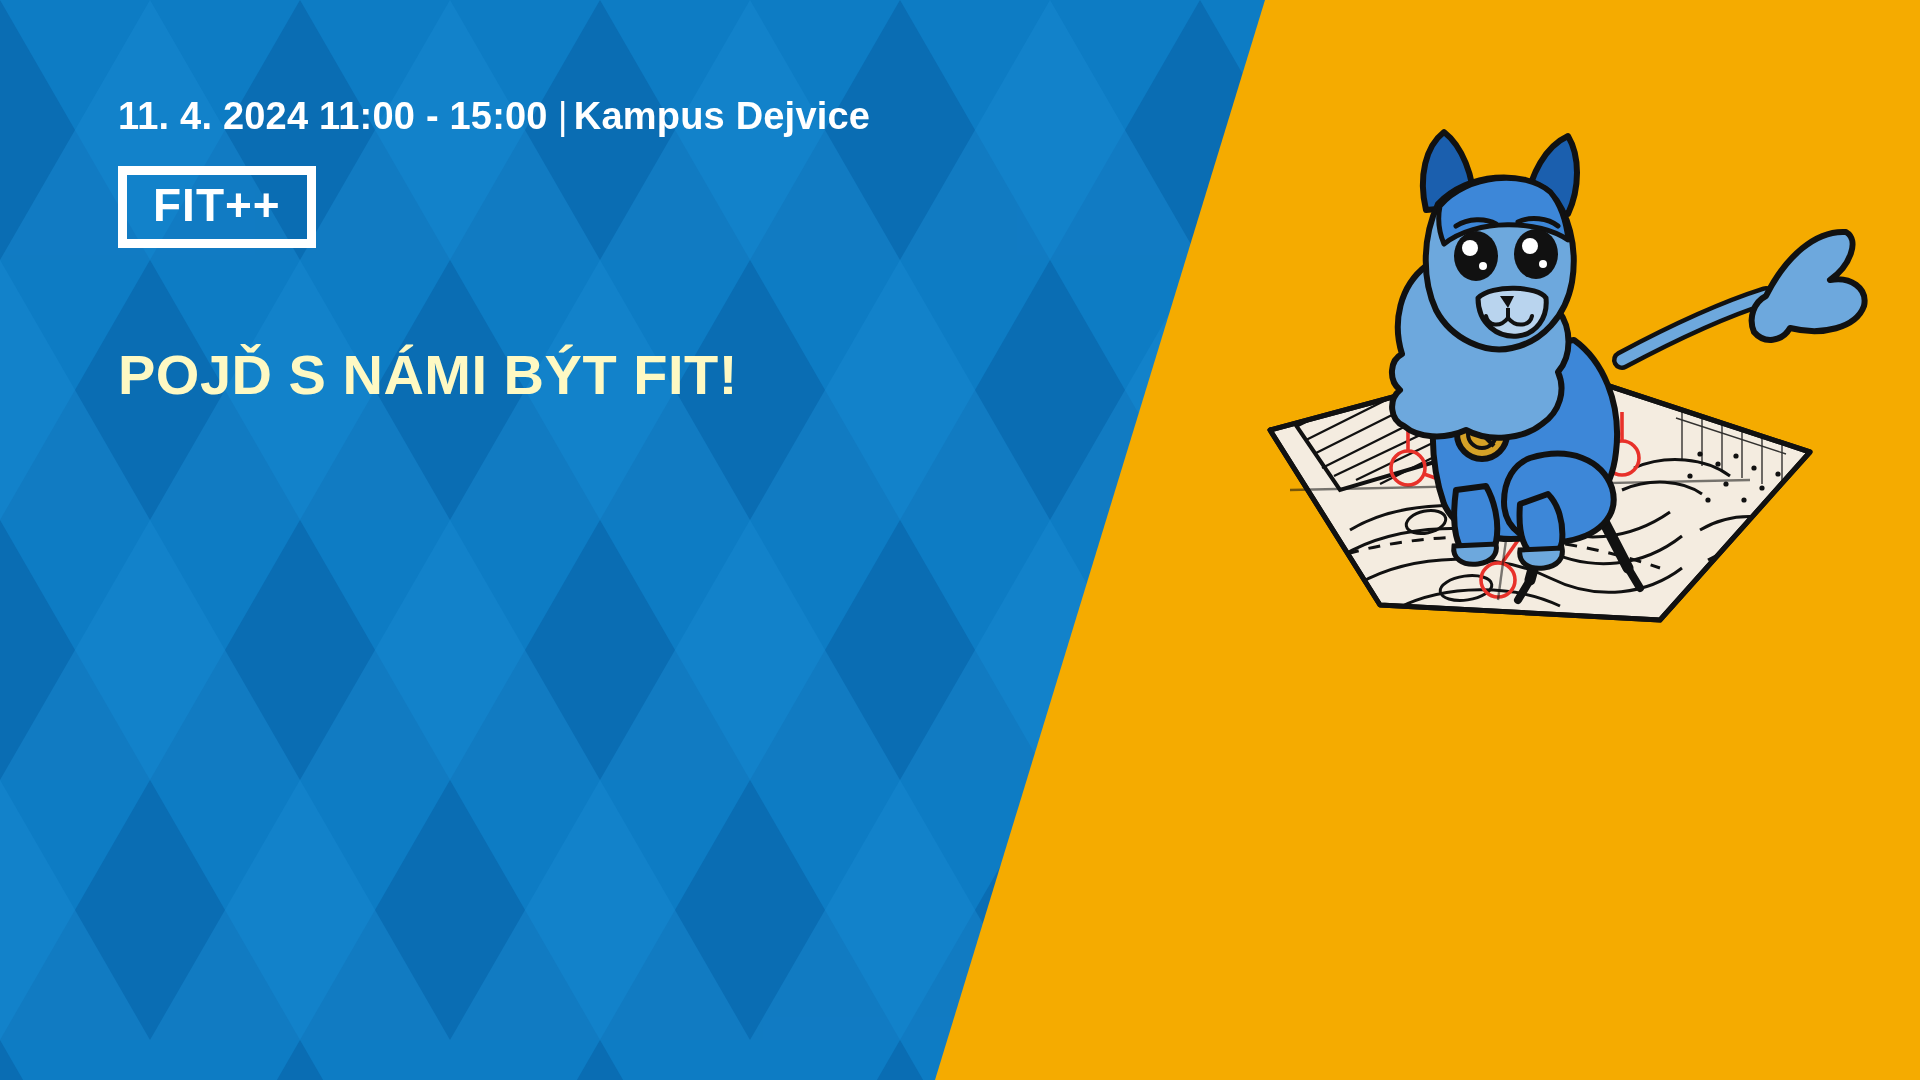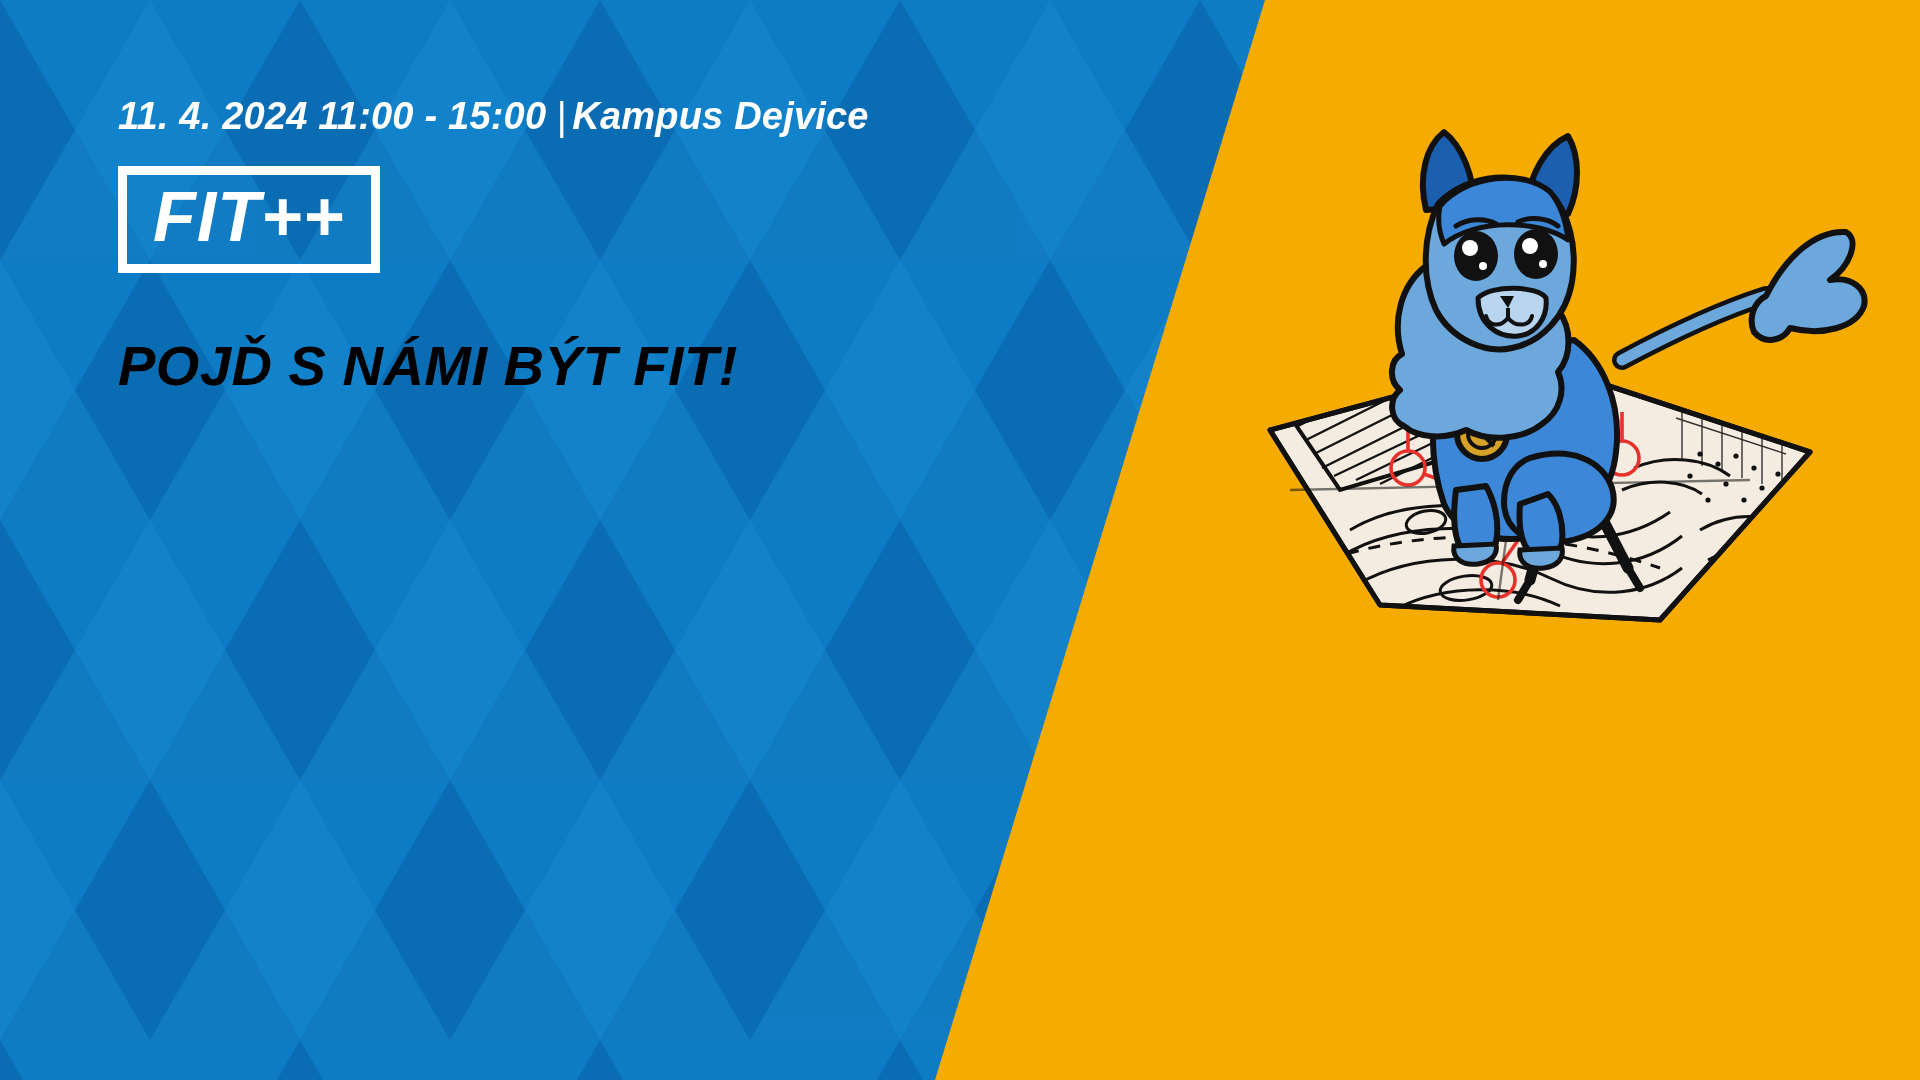--- a/index.html
+++ b/index.html
@@ -9,21 +9,20 @@
     background:#0d7cc4;
     position:relative;
   }
 
   #poster {
     position:absolute;
     inset:0;
     width:1920px;
     height:1080px;
     overflow:hidden;
-    font-style:italic;
   }
 
   
   .blue-panel {
     position:absolute;
     left:0; top:0;
     width:1320px; height:1080px;
     background:#0d7cc4;
   }
   .tri-pattern {
@@ -70,33 +69,33 @@
     white-space:nowrap;
   }
 
   .logo-box {
     margin-top:28px;
     display:inline-block;
     border:9px solid #ffffff;
     padding:6px 26px 10px 26px;
   }
   .logo-text {
-    font-size:70px;
+    font-size:46px;
     font-weight:bold;
     color:#ffffff;
     letter-spacing:1px;
     line-height:1.05;
     white-space:nowrap;
   }
 
   .tagline {
-    margin-top:60px;
+    margin-top:94px;
     font-size:56px;
     font-weight:bold;
-    color:#000000;
+    color:#fef9c3;
     letter-spacing:0.5px;
     white-space:nowrap;
   }
 
   
   .mascot {
     position:absolute;
     left:1230px;
     top:60px;
     width:640px;

